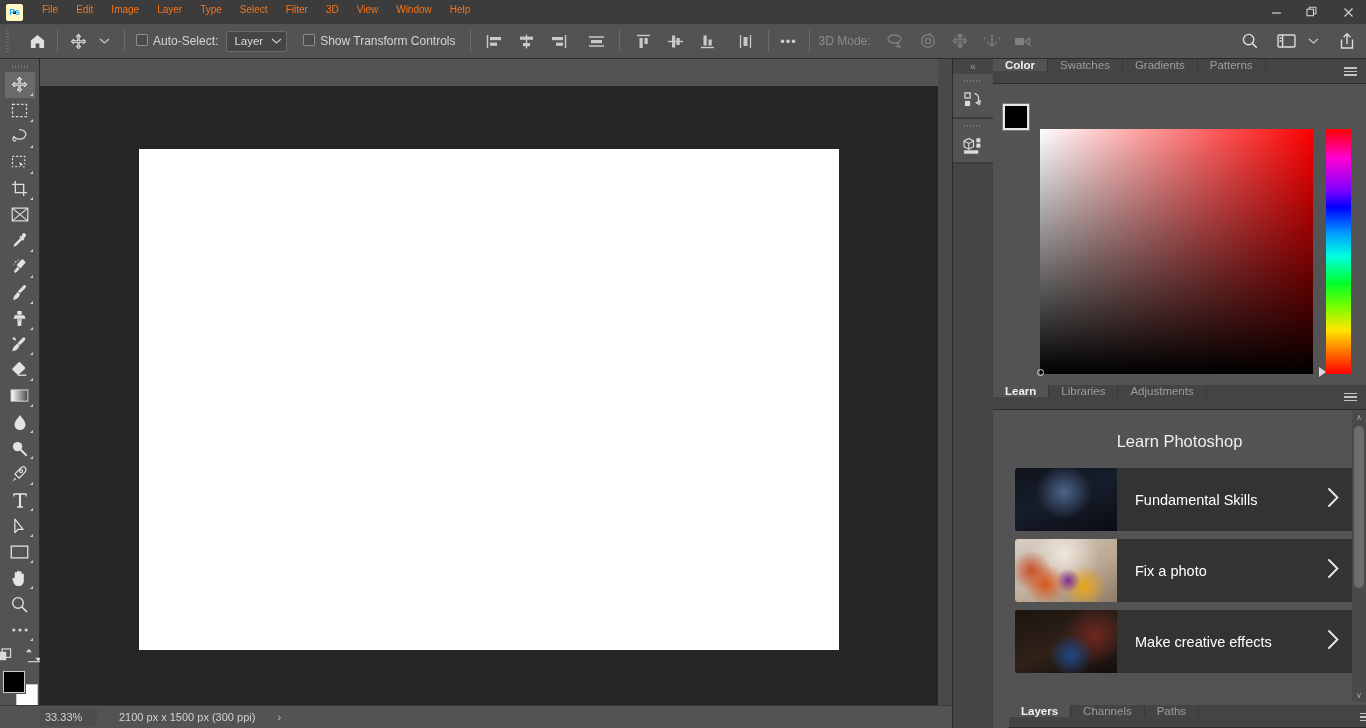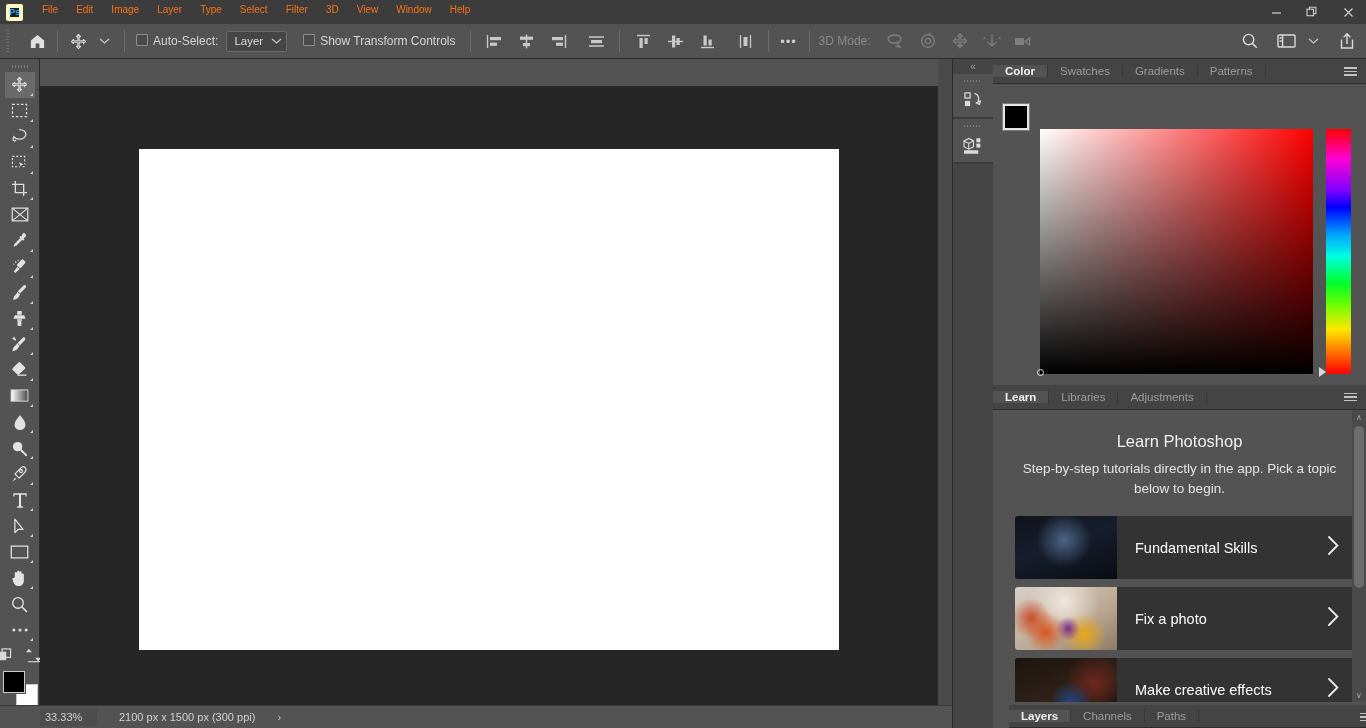--- a/index.html
+++ b/index.html
@@ -12,21 +12,21 @@
   }
   .app { position: relative; width: 1366px; height: 728px; }
 
   
   .titlebar {
     position: absolute; left:0; top:0; width:1366px; height:24px;
     background:#3c3c3c; display:flex; align-items:center;
   }
   .ps-logo {
     width:17px; height:17px; margin-left:6px; margin-right:10px;
-    border:4px solid #fef9c3; border-radius:2px; background:#1d1d1d;
+    border:7px solid #fef9c3; border-radius:2px; background:#1d1d1d;
     color:#31a8ff; font-size:9px; font-weight:bold;
     display:flex; align-items:center; justify-content:center; letter-spacing:-0.3px;
   }
   .menu { display:flex; align-items:center; height:24px; }
   .menu-item {
     color:#f97316; font-size:10px; padding:0 9px; height:28px;
     line-height:24px; cursor:default; white-space:nowrap;
   }
   .wincontrols { position:absolute; right:0; top:0; display:flex; height:24px; }
   .wc {
@@ -173,21 +173,21 @@
     width:18px; height:7px;
     background-image: repeating-linear-gradient(to right,#7c7c7c 0 1px, transparent 1px 3px);
     background-size:100% 2px; background-repeat:no-repeat; background-position:center;
     margin:0 auto;
   }
   .rail-cell { background:#535353; border-bottom:1px solid #3b3b3b; padding:3px 0 0; }
 
   
   .panels { position:absolute; left:993px; top:59px; width:373px; height:669px; background:#535353; }
   .panel-tabs {
-    display:flex; align-items:center; height:25px; background:#444444;
+    display:flex; align-items:flex-start; height:25px; background:#444444;
     border-bottom:1px solid #2b2b2b; position:relative;
   }
   .ptab {
     padding:0 12px; display:flex; align-items:center; font-size:11.5px;
     color:#9d9d9d; border-right:1px solid #383838; white-space:nowrap;
   }
   .ptab.active { background:#535353; color:#f0f0f0; font-weight:bold; }
   .ptab-fill { flex:1; border-right:none; }
   .pmenu {
     position:absolute; right:7px; top:0; height:25px; width:18px;
@@ -738,21 +738,20 @@
         <div class="ptab active">Learn</div>
         <div class="ptab">Libraries</div>
         <div class="ptab">Adjustments</div>
         <div class="ptab ptab-fill"></div>
         <div class="pmenu">
             <span class="bars"></span>
           </div>
       </div>
       <div class="learn-body">
         <div class="learn-title">Learn Photoshop</div>
-        <div class="learn-sub">Step-by-step tutorials directly in the app. Pick a topic below to begin.</div>
         <div class="cards">
           <div class="card">
             <div class="card-thumb thumb-room"></div>
             <div class="card-label">Fundamental Skills</div>
             <div class="card-chev">
               <svg width="13" height="21" viewBox="0 0 13 21">
                   <path d="M2 2l8.4 8.5L2 19" fill="none" stroke="#e8e8e8" stroke-width="1.9" stroke-linecap="round"></path>
                 </svg>
             </div>
           </div>

